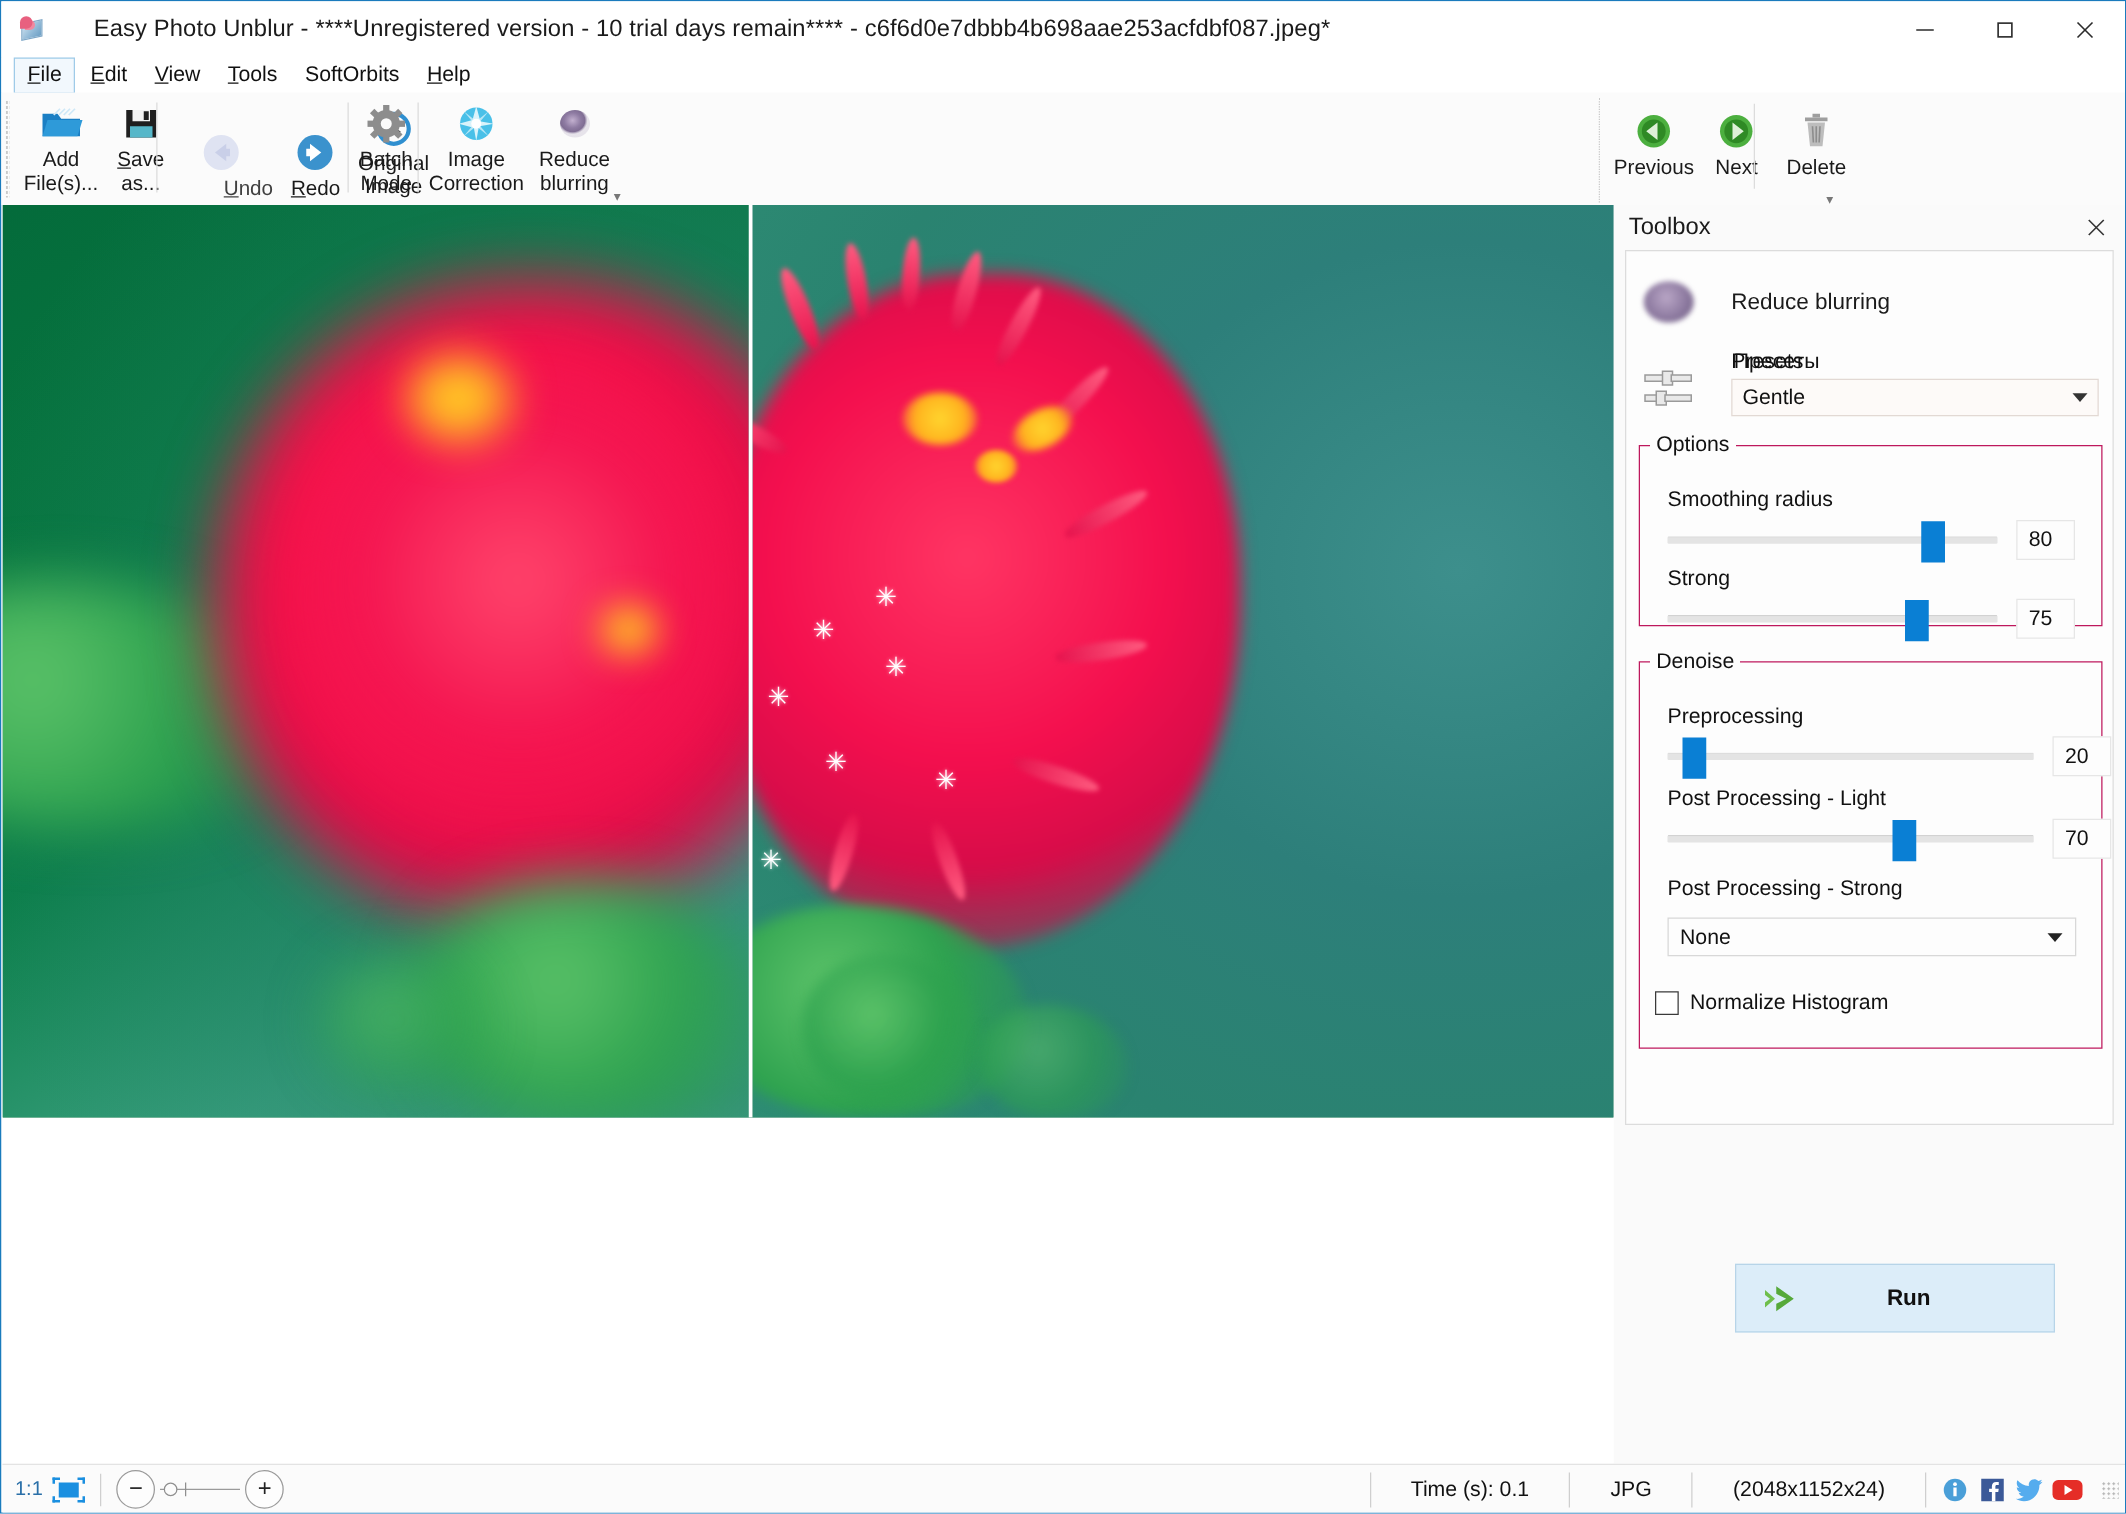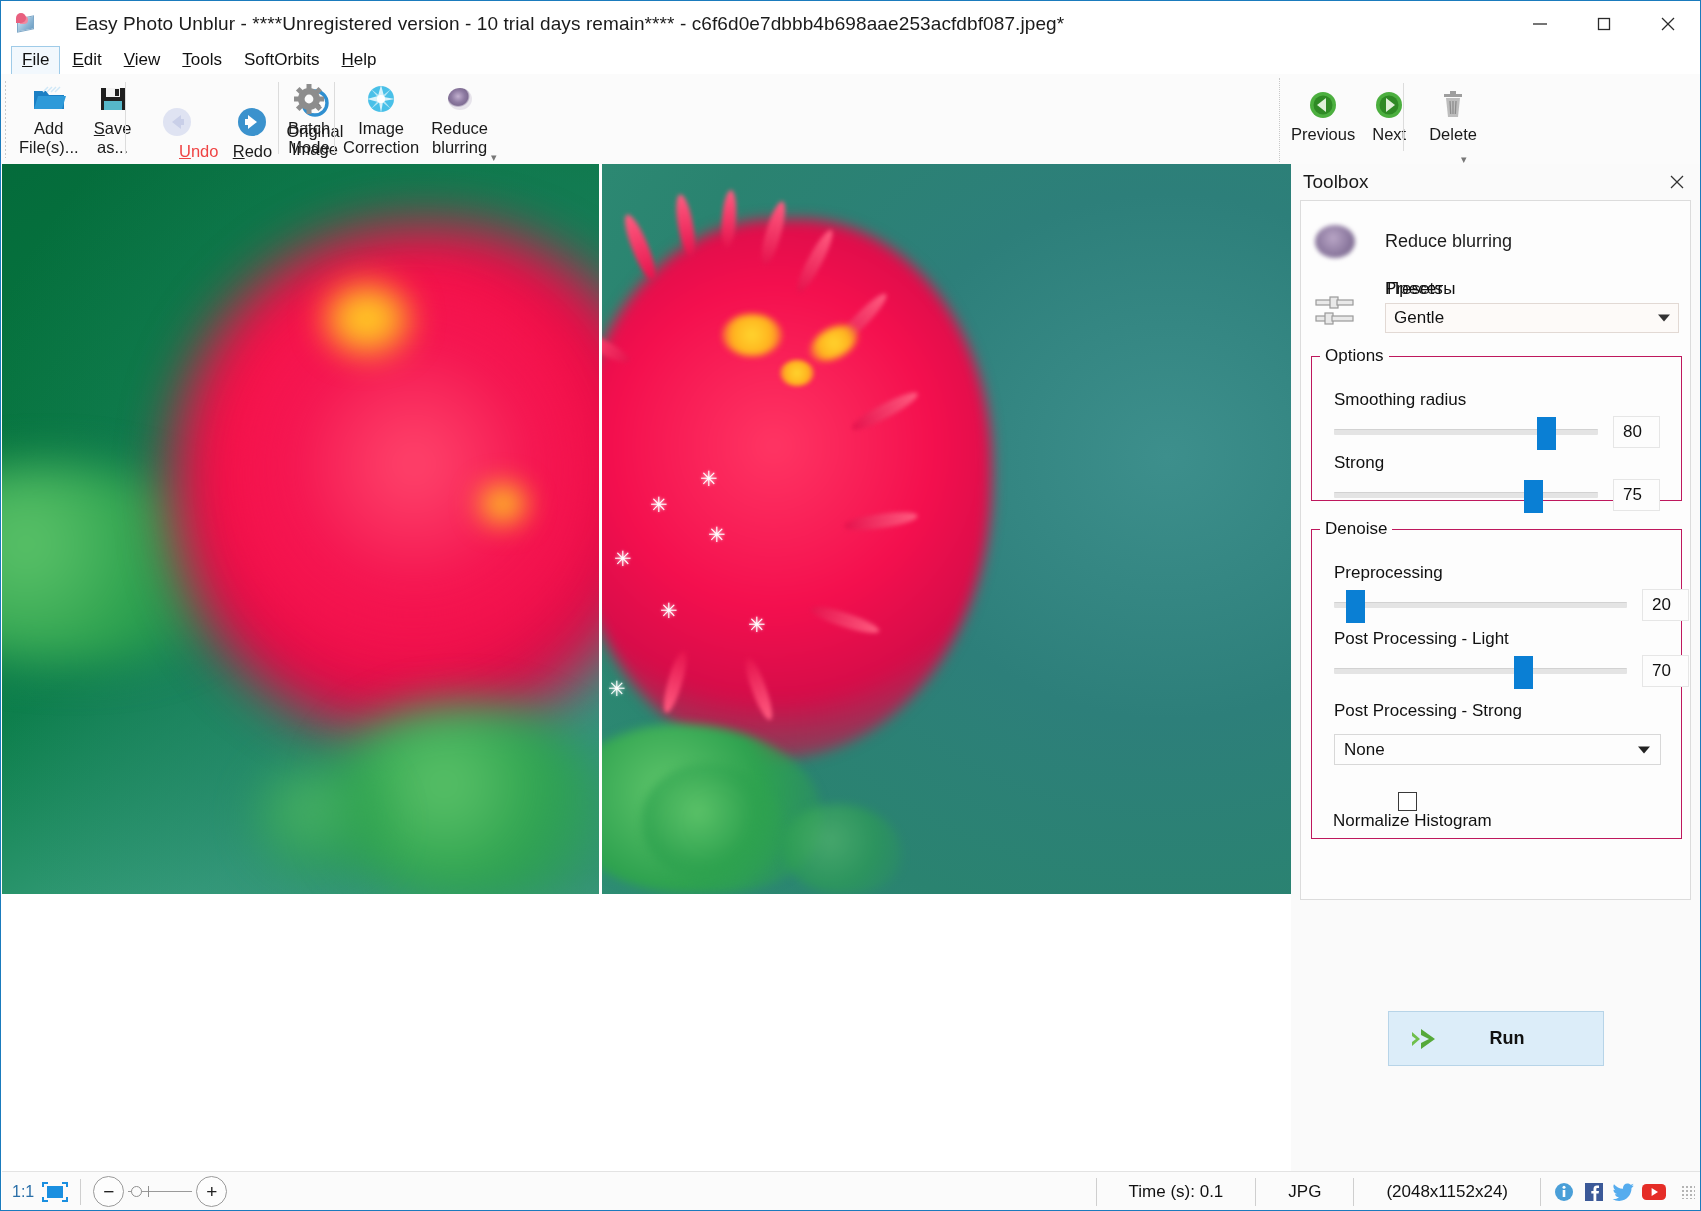--- a/index.html
+++ b/index.html
@@ -82,21 +82,21 @@
   .tool {
     width: auto; min-width: 56px; padding: 4px 6px 0 6px;
     display: flex; flex-direction: column; align-items: center;
     text-align: center; cursor: default;
   }
   .tool .ico { height: 36px; display: flex; align-items: center; justify-content: center; }
   .tool .lbl {
     font-size: 16.5px; color: #1a1a1a; line-height: 18.5px; margin-top: 2px;
     white-space: pre-line;
   }
-  .tool.disabled .lbl { color: #ef4444; margin-left: 44px; }
+  .tool.disabled .lbl { color: #404040; margin-left: 44px; }
   .tool .lbl u { text-decoration: underline; }
   .ribbon-expand {
     position: absolute; font-size: 11px; color: #777;
   }
 
   
   .canvas-area {
     position: absolute; left: 1px; top: 163px; width: 1289px; height: 1007px;
     background: #ffffff; overflow: hidden;
   }
@@ -243,29 +243,29 @@
 
   .pp-select {
     position: absolute; left: 22px; top: 250px; width: 327px; height: 31px;
     border: 1px solid #d8d8d8; background: #fdfdfd;
     display: flex; align-items: center; padding-left: 9px;
     font-size: 17px; color: #111;
   }
   .pp-select .sel-arrow { border-top-color: #222; right: 10px; }
 
   .chk-row {
-    position: absolute; left: 22px; top: 725px; display: flex; align-items: center; flex-direction: column;
+    position: absolute; left: 22px; top: 725px; display: flex; align-items: center;
   }
   .chk-box {
     width: 19px; height: 19px; border: 1px solid #3a3a3a; background: #fff;
   }
   .chk-label { font-size: 17px; color: #111; margin-left: 9px; }
 
   .run-btn {
-    position: absolute; left: 87px; top: 810px; width: 216px; height: 55px;
+    position: absolute; left: 87px; top: 810px; width: 256px; height: 55px;
     background: #dcedf9; border: 1px solid #b7d4e8;
     display: flex; align-items: center;
   }
   .run-arrow { margin-left: 20px; width: 36px; height: 28px; }
   .run-label {
     flex: 1; text-align: center; font-size: 18px; font-weight: bold; color: #111;
     margin-right: 34px;
   }
 
   

